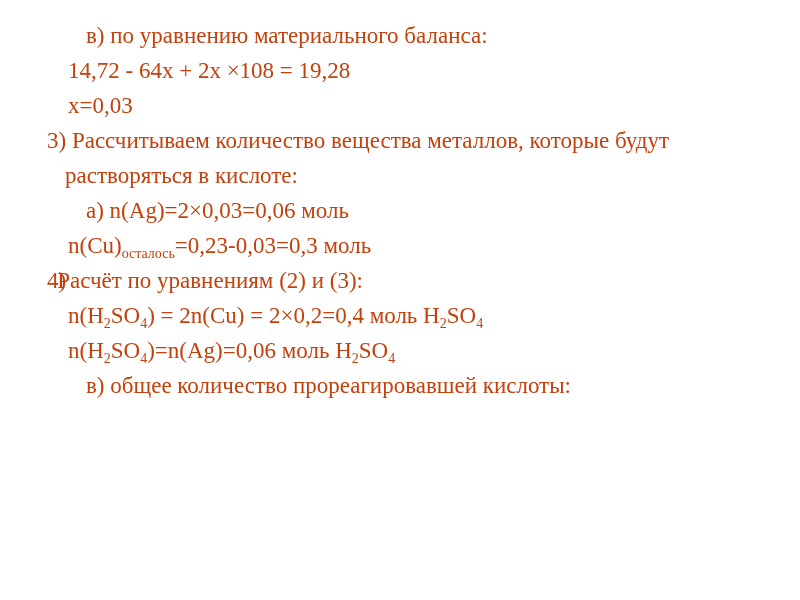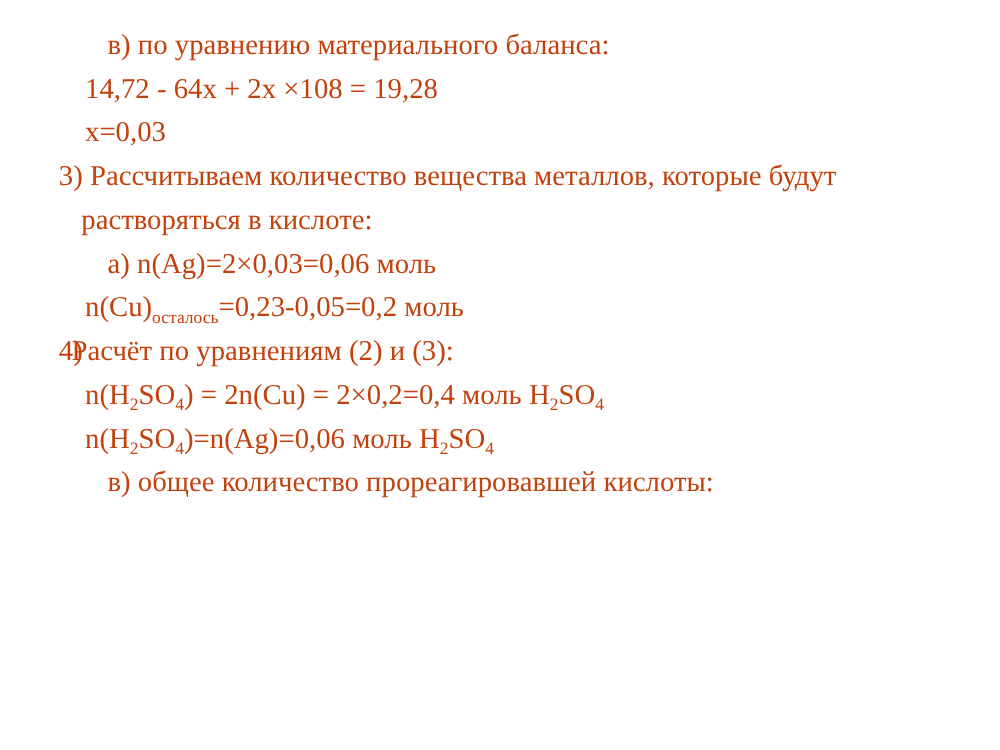--- a/index.html
+++ b/index.html
@@ -45,19 +45,19 @@
 <body>
 
 <div class="slide" style="background: rgb(255, 255, 255); color: #c2410c; margin-left: 19px;">
   <div class="doc">
       <div class="line indent-item"><span>в) по уравнению материального баланса:</span></div>
       <div class="line indent-formula"><span>14,72 - 64x + 2x ×108 = 19,28</span></div>
       <div class="line indent-formula"><span>x=0,03</span></div>
       <div class="line indent-num"><span>3) Рассчитываем количество вещества металлов, которые будут</span></div>
       <div class="line indent-numwrap"><span>растворяться в кислоте:</span></div>
       <div class="line indent-item"><span>а) n(Ag)=2×0,03=0,06 моль</span></div>
-      <div class="line indent-formula"><span>n(Cu)</span><span class="sub">осталось</span><span>=0,23-0,05=0,2 моль</span></div>
+      <div class="line indent-formula"><span>n(Cu)</span><span class="sub">осталось</span><span>=0,23-0,03=0,3 моль</span></div>
       <div class="line indent-num"><span>4)</span><span class="overlap">Расчёт по уравнениям (2) и (3):</span></div>
       <div class="line indent-formula"><span>n(H</span><span class="sub">2</span><span>SO</span><span class="sub">4</span><span>) = 2n(Cu) = 2×0,2=0,4 моль H</span><span class="sub">2</span><span>SO</span><span class="sub">4</span></div>
       <div class="line indent-formula"><span>n(H</span><span class="sub">2</span><span>SO</span><span class="sub">4</span><span>)=n(Ag)=0,06 моль H</span><span class="sub">2</span><span>SO</span><span class="sub">4</span></div>
       <div class="line indent-item"><span>в) общее количество прореагировавшей кислоты:</span></div>
     </div>
 </div>
 
 </body></html>

